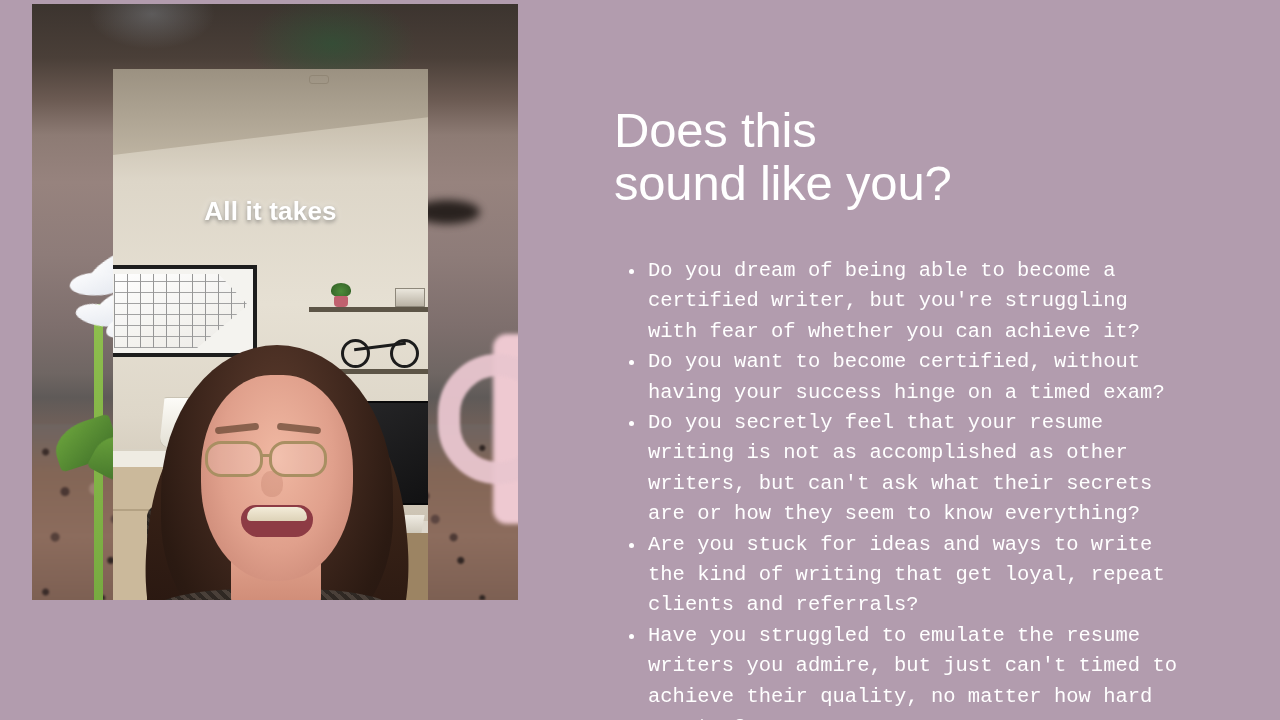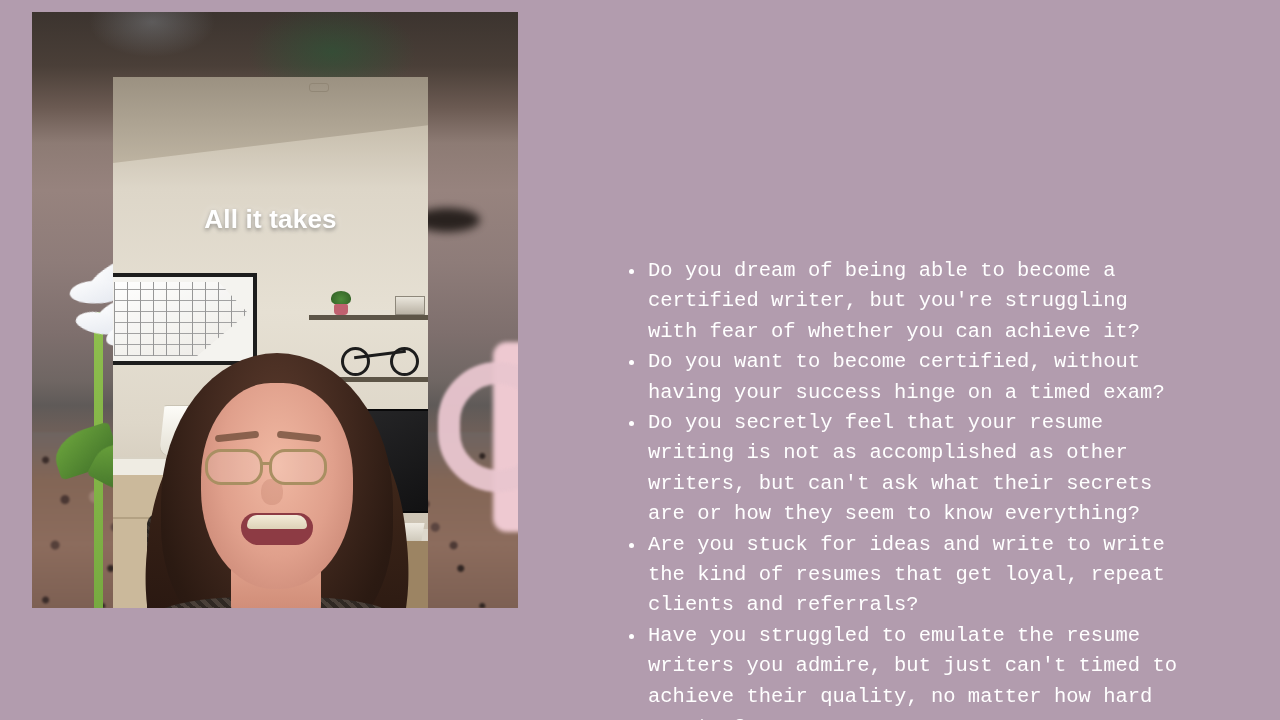--- a/index.html
+++ b/index.html
@@ -11,21 +11,21 @@
   }
   #slide {
     position:relative;
     width:1280px; height:720px;
     background:#b29cae;
   }
 
   
   #media-panel {
     position:absolute;
-    left:32px; top:12px;
+    left:32px; top:4px;
     width:486px; height:596px;
     overflow:hidden;
   }
   
   #photo-backdrop {
     position:absolute; inset:0;
     background:
       radial-gradient(ellipse 120px 70px at 300px 40px, rgba(40,90,55,.55), rgba(40,90,55,0) 70%),
       radial-gradient(ellipse 90px 50px at 120px 10px, rgba(150,160,170,.35), rgba(150,160,170,0) 70%),
       linear-gradient(180deg,
@@ -408,22 +408,23 @@
       <div id="glasses-bridge"></div>
       <div id="mouth"></div>
       <div id="teeth"></div>
 
       <div id="video-caption">All it takes</div>
     </div>
   </div>
 
   <div id="content">
 
+    <h1 id="title"><span>Does this</span><br><span>sound like </span><span class="emph">you</span><span>?</span></h1>
 
     <ul id="bullets" style="list-style:none;font-family:Liberation Mono, monospace;">
       <li class="bullet">Do you dream of being able to become a certified writer, but you're struggling with fear of whether you can achieve it?</li>
       <li class="bullet">Do you want to become certified, without having your success hinge on a timed exam?</li>
       <li class="bullet">Do you secretly feel that your resume writing is not as accomplished as other writers, but can't ask what their secrets are or how they seem to know everything?</li>
-      <li class="bullet">Are you stuck for ideas and write to write the kind of resumes that get loyal, repeat clients and referrals?</li>
+      <li class="bullet">Are you stuck for ideas and ways to write the kind of writing that get loyal, repeat clients and referrals?</li>
       <li class="bullet">Have you struggled to emulate the resume writers you admire, but just can't timed to achieve their quality, no matter how hard you try?</li>
     </ul>
   </div>
 </div>
 
 </body></html>

